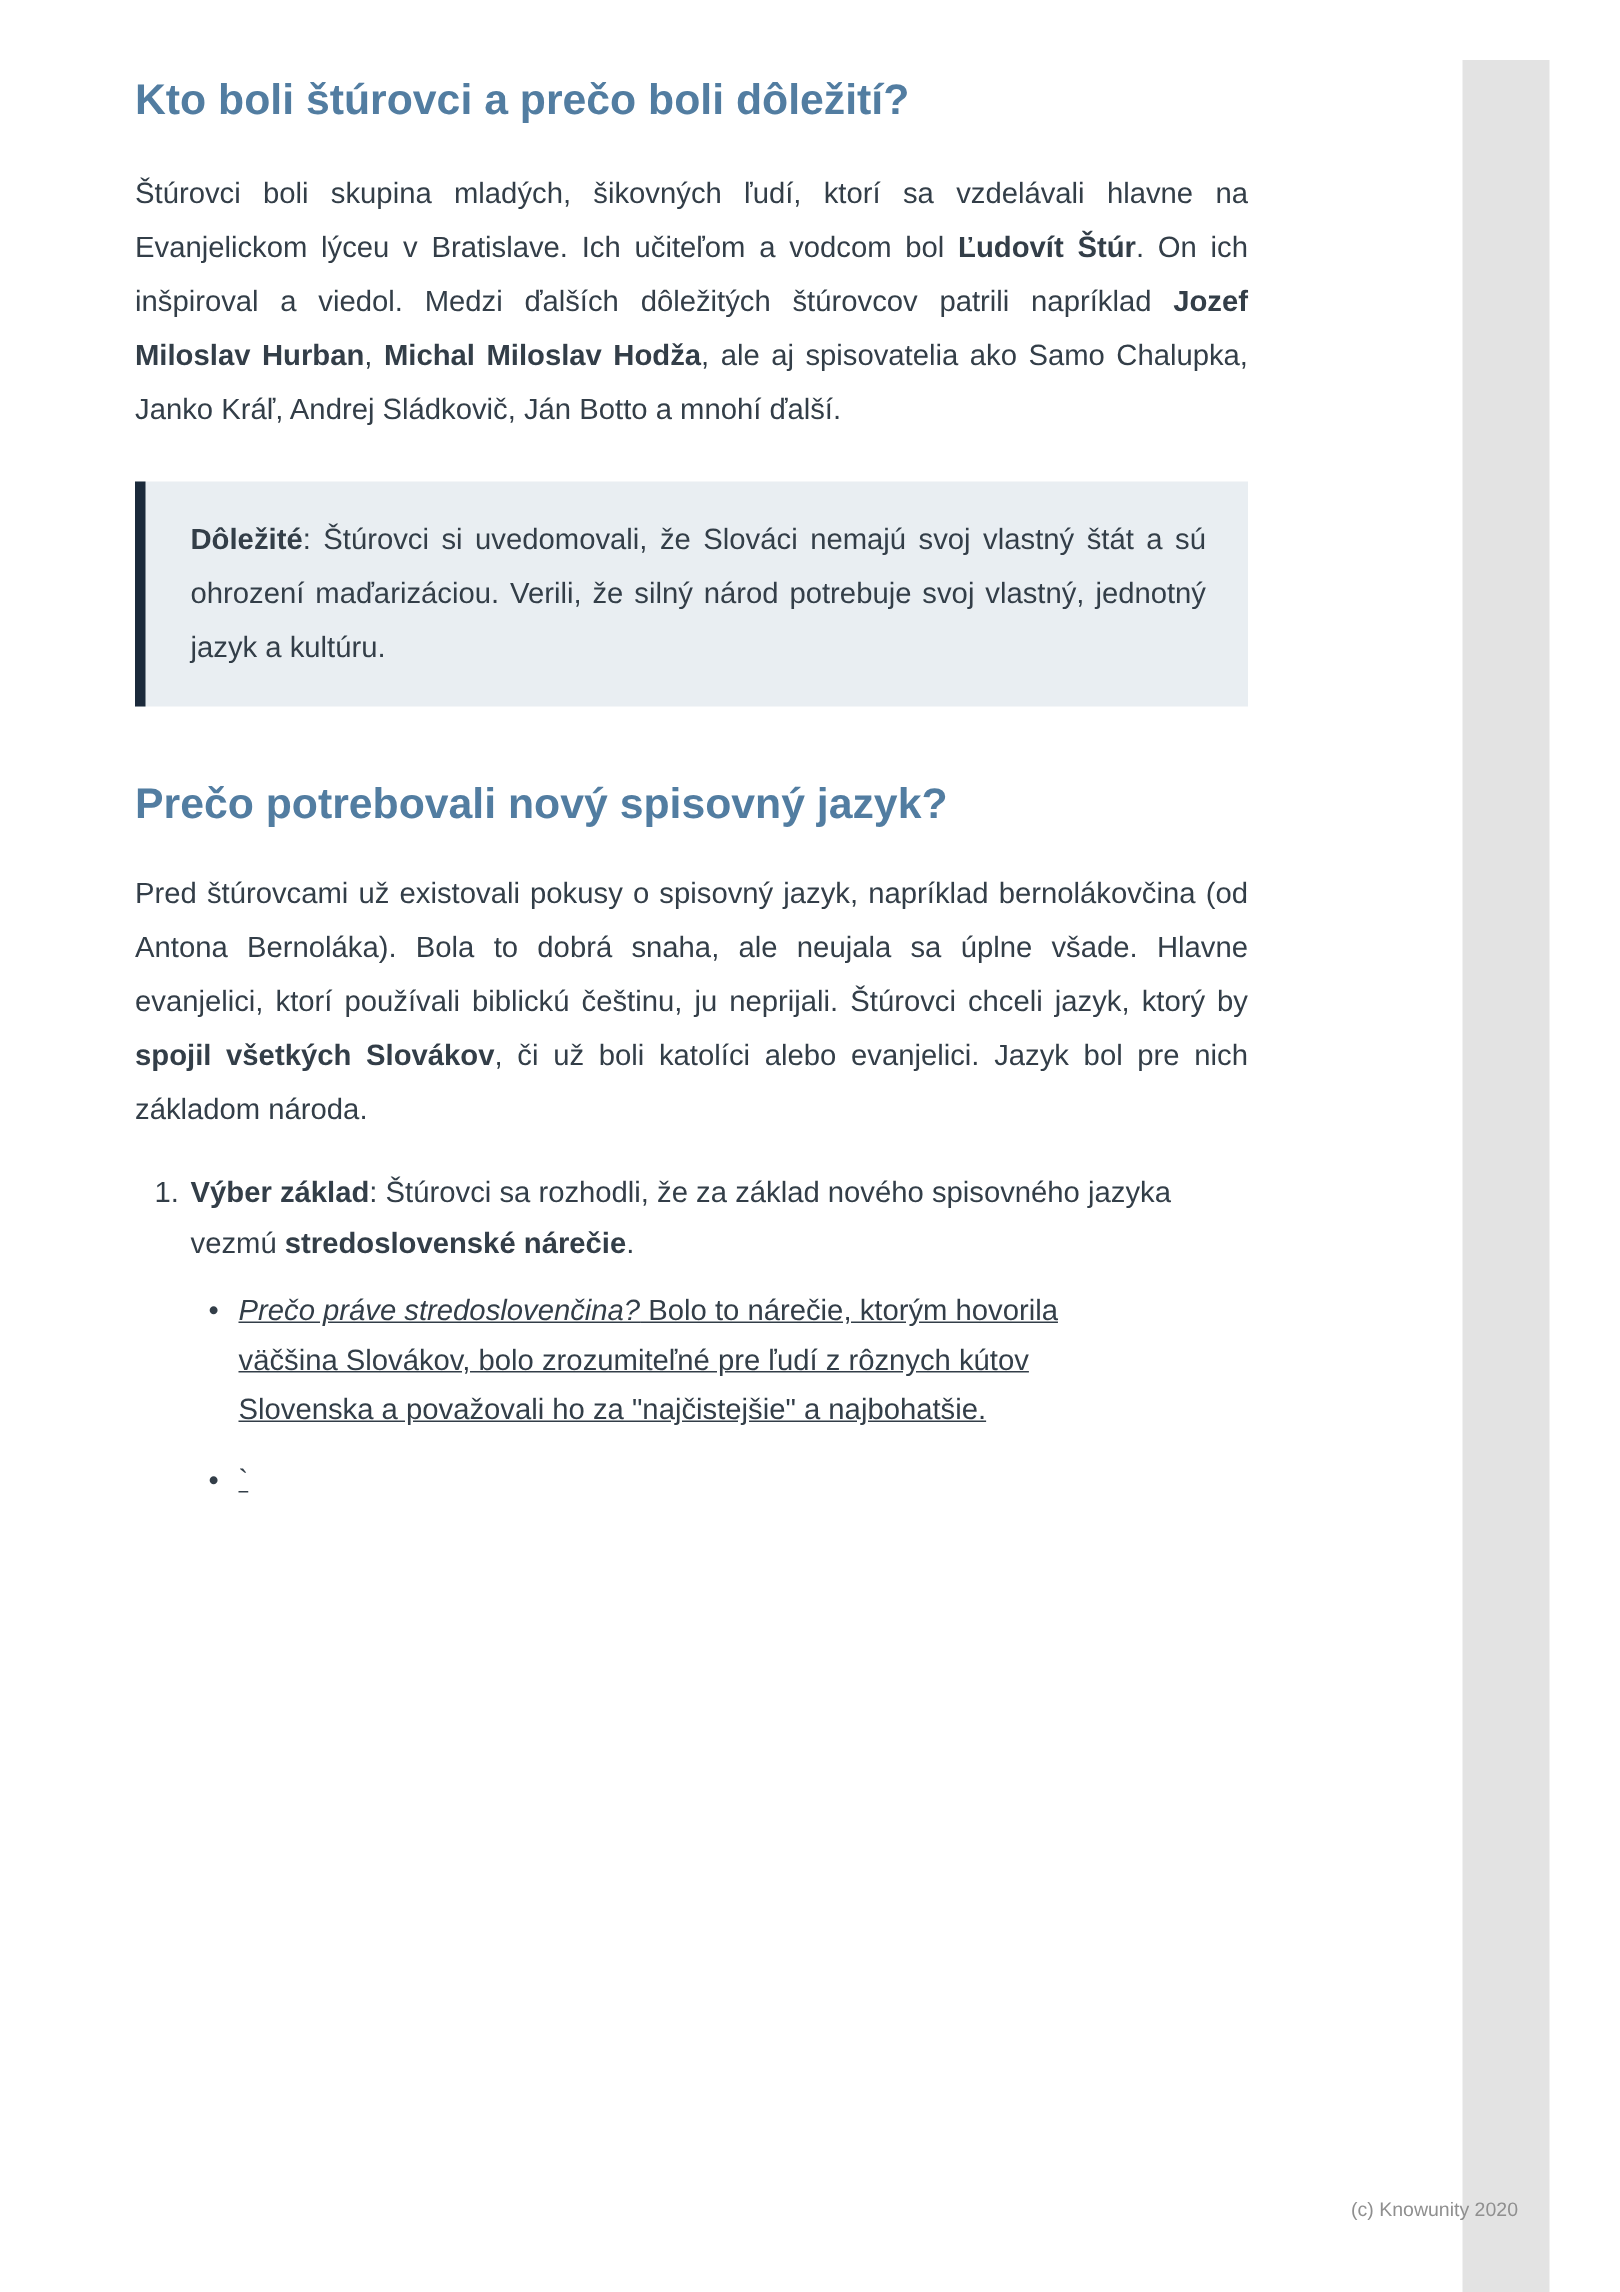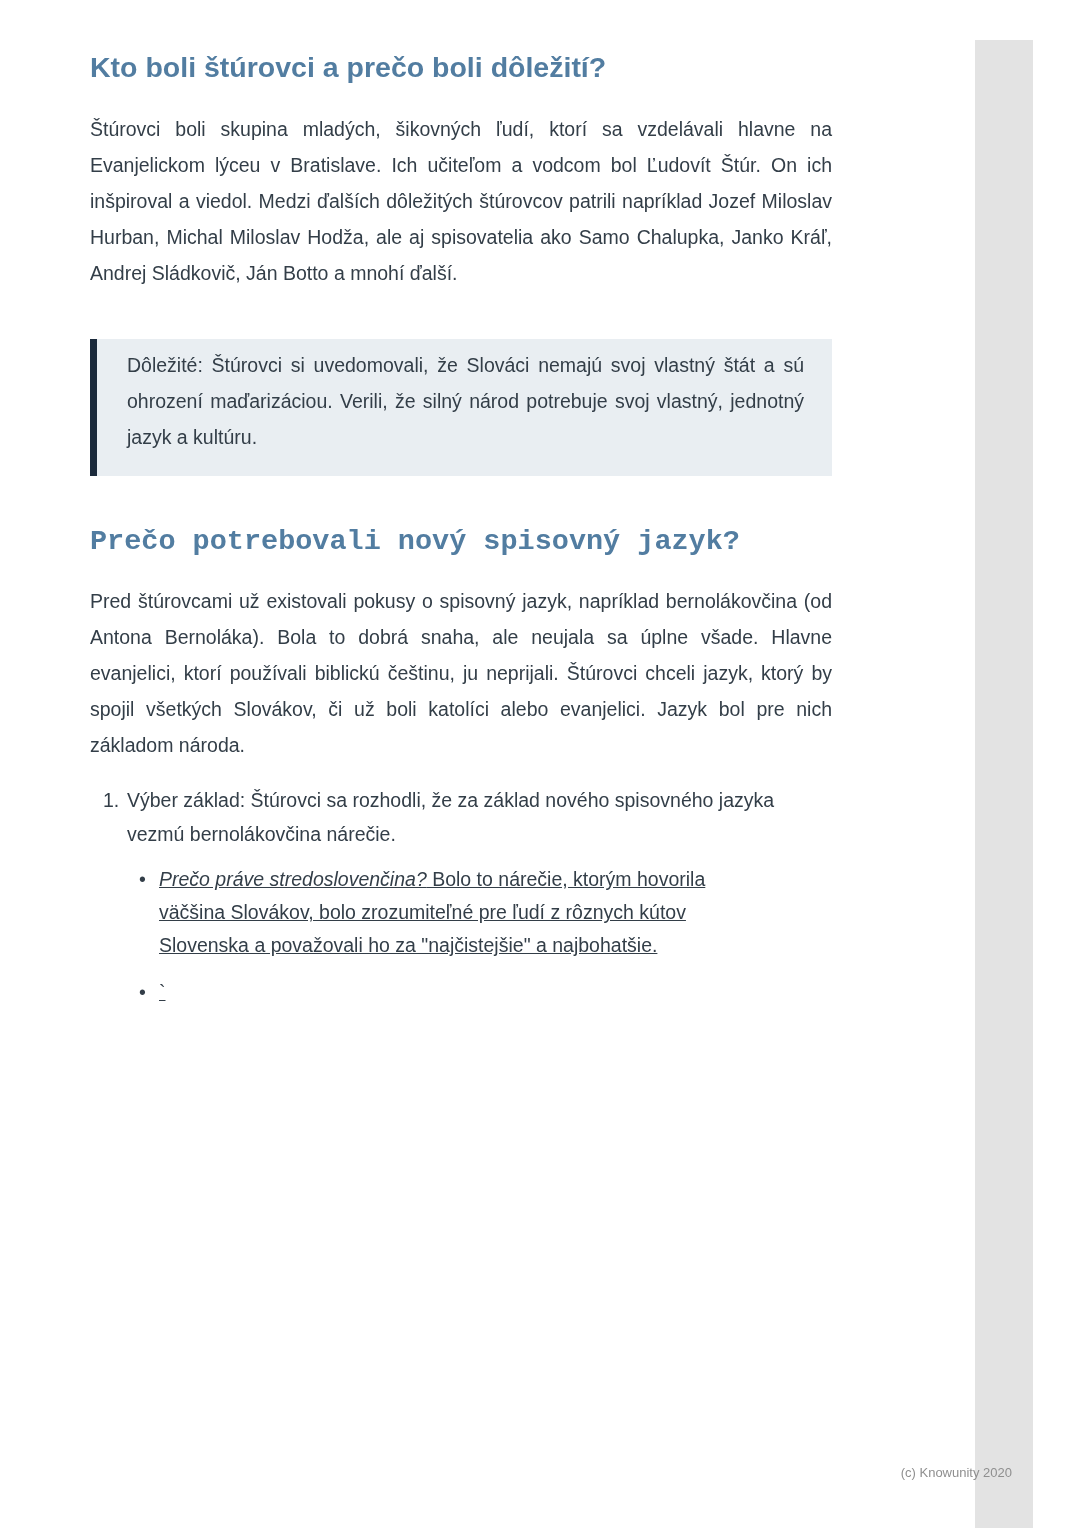--- a/index.html
+++ b/index.html
@@ -29,36 +29,36 @@
     top: 50px;
     width: 742px;
   }
   .h {
     font-weight: 700;
     color: var(--heading, #527da1);
     line-height: 1.25;
     font-size: 28.5px;
   }
   .h1m { margin: 0 0 25px 0; }
-  .h2m { margin: 48px 0 24px 0; font-family: Liberation Mono, monospace; }
+  .h2m { margin: 48px 0 24px 0; }
   .h3m { margin: 48px 0 20px 0; }
   .para {
     font-size: 19.5px;
     color: var(--body, #333e48);
     line-height: 36px;
     margin: 0;
   }
   .just { text-align: justify; }
-  .b { font-weight: 400; }
+  .b { font-weight: 700; }
   .i { font-style: italic; }
   .callout {
-    margin-top: 48px;
+    margin-top: 30px;
     background: var(--callout-bg, #e9eef2);
     border-left: 7px solid var(--callout-border, #1b2a3b);
-    padding: 8px 28px 21px 30px;
+    padding: 21px 28px 21px 30px;
   }
   .olist { margin-top: 20px; }
   .oli { display: flex; }
   .omarker {
     flex: none;
     width: 24px;
     margin-left: 13px;
     font-size: 19.5px;
     line-height: 34px;
     color: var(--body, #333e48);
@@ -107,21 +107,21 @@
 
     <h1 class="h h2m">Prečo potrebovali nový spisovný jazyk?</h1>
 
     <p class="para just"><span>Pred štúrovcami už existovali pokusy o spisovný jazyk, napríklad bernolákovčina (od Antona Bernoláka). Bola to dobrá snaha, ale neujala sa úplne všade. Hlavne evanjelici, ktorí používali biblickú češtinu, ju neprijali. Štúrovci chceli jazyk, ktorý by </span><span class="b">spojil všetkých Slovákov</span><span>, či už boli katolíci alebo evanjelici. Jazyk bol pre nich základom národa.</span></p>
 
 
     <div class="olist">
       <div class="oli">
         <span class="omarker">1.</span>
         <div class="oli-body">
-          <p class="para li-text"><span class="b">Výber základ</span><span>: Štúrovci sa rozhodli, že za základ nového spisovného jazyka vezmú </span><span class="b">bernolákovčina nárečie</span><span>.</span></p>
+          <p class="para li-text"><span class="b">Výber základ</span><span>: Štúrovci sa rozhodli, že za základ nového spisovného jazyka vezmú </span><span class="b">stredoslovenské nárečie</span><span>.</span></p>
           <div class="ulist">
             <div class="uli">
               <span class="umarker">•</span>
               <p class="para li-text"><span class="i">Prečo práve stredoslovenčina?</span><span> Bolo to nárečie, ktorým hovorila väčšina Slovákov, bolo zrozumiteľné pre ľudí z rôznych kútov Slovenska a považovali ho za "najčistejšie" a najbohatšie.</span></p>
             </div>
             <div class="uli">
               <span class="umarker">•</span>
               <p class="para li-text"><span>`</span></p>
             </div>
           </div>

